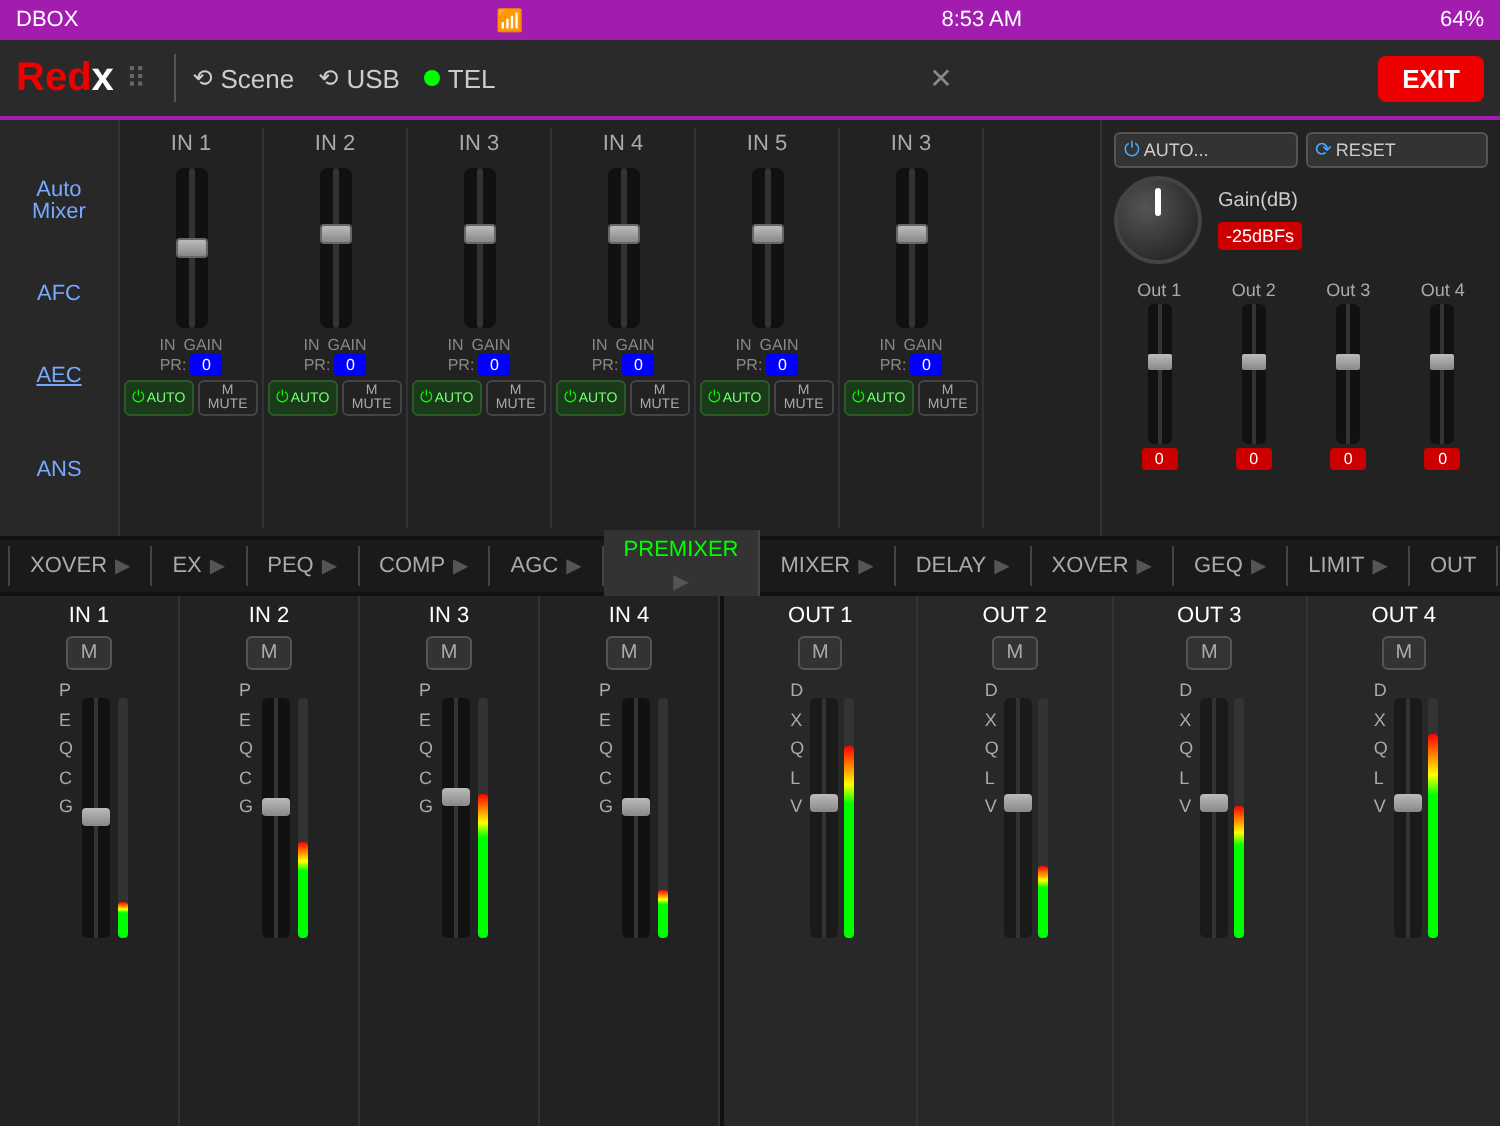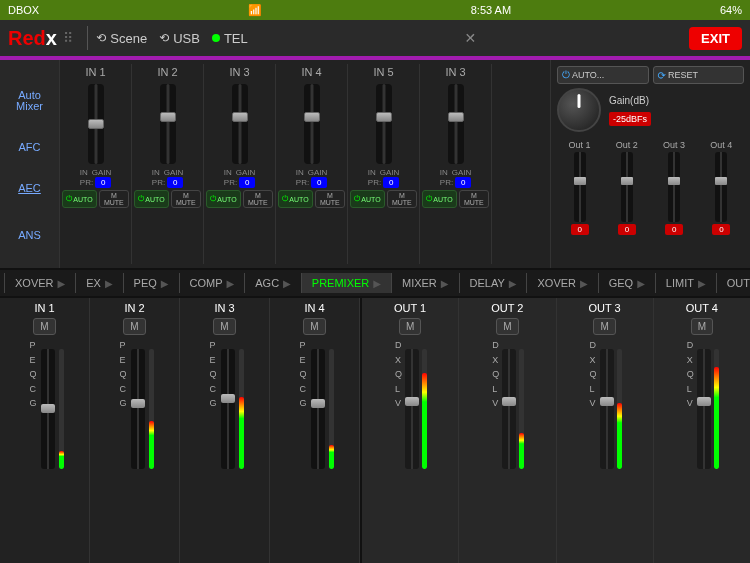--- a/index.html
+++ b/index.html
@@ -9,38 +9,38 @@
       overflow: hidden;
       font-family: Arial, sans-serif;
       background: #1a1a1a;
       color: #ccc;
     }
 
     
     #status-bar {
       width: 750px;
       height: 20px;
-      background: #4d7c0f;
+      background: #a21caf;
       display: flex;
       align-items: center;
       justify-content: space-between;
       padding: 0 8px;
       font-size: 11px;
       color: #fff;
     }
 
     
     #header {
       width: 750px;
       height: 40px;
       background: #2a2a2a;
       display: flex;
       align-items: center;
       padding: 0 8px;
-      border-bottom: 4px solid #a21caf;
+      border-bottom: 2px solid #a21caf;
     }
     .logo-red { color: #e00; font-weight: bold; font-size: 20px; }
     .logo-x { color: #fff; font-weight: bold; font-size: 20px; }
     .header-sep { width: 1px; height: 24px; background: #555; margin: 0 8px; }
     .header-btn {
       display: flex; align-items: center; gap: 4px;
       color: #ccc; font-size: 13px; cursor: pointer;
       margin-right: 12px;
     }
     .header-icon { font-size: 12px; }
@@ -351,21 +351,21 @@
       font-size: 11px;
       color: #aaa;
       cursor: pointer;
       border-right: 1px solid #444;
       display: flex;
       align-items: center;
       gap: 4px;
     }
     .nav-tab:first-child { border-left: 1px solid #444; }
     .nav-tab.active { color: #fff; background: #333; }
-    .nav-tab.highlight { color: #0f0; }
+    .nav-tab.highlight { color: #0f0; flex-direction: column; }
     .nav-arrow {
       color: #555;
       font-size: 10px;
     }
 
     
     #bottom-section {
       display: flex;
       flex: 1;
       background: #222;

